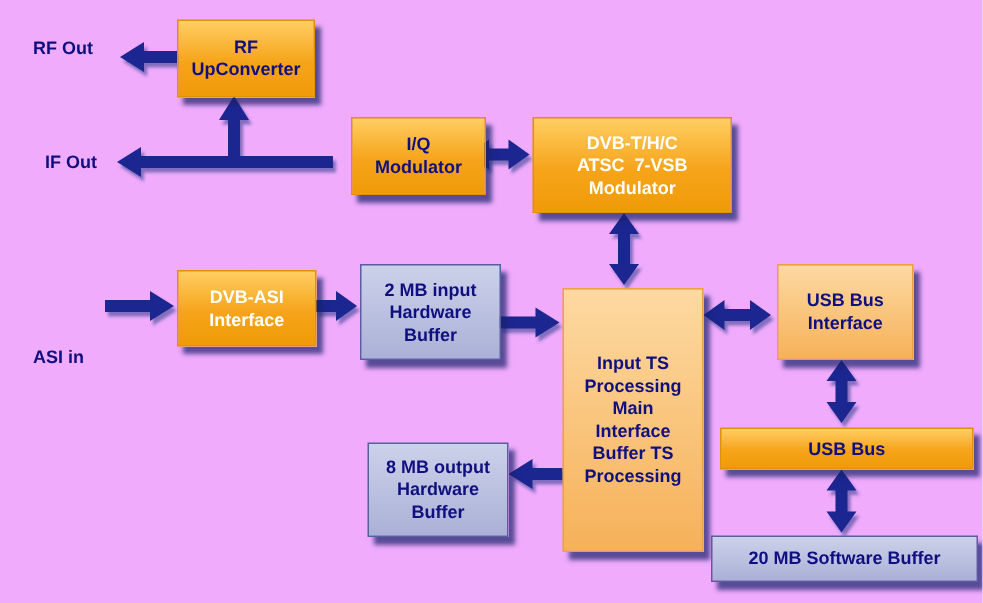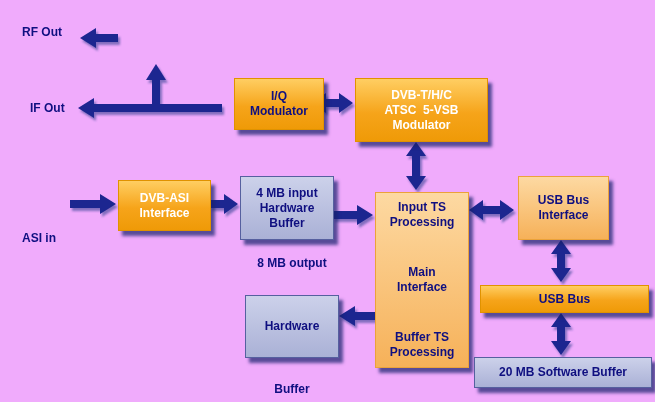--- a/index.html
+++ b/index.html
@@ -16,21 +16,21 @@
     position:absolute;display:flex;flex-direction:column;
     align-items:center;justify-content:center;text-align:center;
     font-weight:bold;font-size:12px;line-height:15px;color:#0f0f80;
     box-shadow:4px 5px 3px rgba(24,34,110,0.7);
   }
   .box .line{white-space:pre;}
   .orange{background:linear-gradient(180deg,#ffce62 0%,#f6a41a 55%,#ef9a07 100%);border:1px solid #e09200;}
   .orange-light{background:linear-gradient(180deg,#fdd9a2 0%,#f6b159 100%);border:1px solid #eba23a;}
   .lavender{background:linear-gradient(180deg,#ccd1ea 0%,#aab1d6 100%);border:1px solid #56609f;}
   .white-text{color:#ffffff;text-align:right;}
-  .spread{justify-content:space-between;padding:7px 0;}
+  .spread{padding:7px 0;}
   .group{display:flex;flex-direction:column;}
 </style>
 </head>
 <body>
 
 <div class="canvas">
 
   <svg class="arrows" viewBox="0 0 655 402">
     <defs>
       <filter id="ds" x="-30%" y="-30%" width="170%" height="170%">
@@ -50,39 +50,43 @@
       <polygon points="561,240 551,254 557,254 557,268 551,268 561,282 571,268 565,268 565,254 571,254"></polygon>
       <polygon points="339,316 355,306 355,312 375,312 375,320 355,320 355,326"></polygon>
       <polygon points="561,313 551,327 557,327 557,341 551,341 561,355 571,341 565,341 565,327 571,327"></polygon>
     </g>
   </svg>
 
   <div class="io-label" style="left:22px;top:25px;">RF Out</div>
   <div class="io-label" style="left:30px;top:101px;">IF Out</div>
   <div class="io-label" style="left:22px;top:196px;margin-top:35px;">ASI in</div>
 
+  <div class="box orange" style="left:118px;top:13px;width:90px;height:50px;">
+    <div class="line">RF</div>
+    <div class="line">UpConverter</div>
+  </div>
 
   <div class="box orange" style="left:222px;top:78px;width:88px;height:50px;margin-left:12px;">
     <div class="line">I/Q</div>
     <div class="line">Modulator</div>
   </div>
 
   <div class="box orange white-text" style="left:355px;top:78px;width:131px;height:62px;">
     <div class="line">DVB-T/H/C</div>
-    <div class="line">ATSC  5-VSB</div>
+    <div class="line">ATSC  7-VSB</div>
     <div class="line">Modulator</div>
   </div>
 
   <div class="box orange white-text" style="left:118px;top:180px;width:91px;height:49px;">
     <div class="line">DVB-ASI</div>
     <div class="line">Interface</div>
   </div>
 
   <div class="box lavender" style="left:240px;top:176px;width:92px;height:62px;">
-    <div class="line">4 MB input</div>
+    <div class="line">2 MB input</div>
     <div class="line">Hardware</div>
     <div class="line">Buffer</div>
   </div>
 
   <div class="box orange-light spread" style="left:375px;top:192px;width:92px;height:160px;">
     <div class="group">
       <div class="line">Input TS</div>
       <div class="line">Processing</div>
     </div>
     <div class="group">
@@ -97,21 +101,21 @@
 
   <div class="box orange-light" style="left:518px;top:176px;width:89px;height:62px;">
     <div class="line">USB Bus</div>
     <div class="line">Interface</div>
   </div>
 
   <div class="box orange" style="left:480px;top:285px;width:167px;height:26px;">
     <div class="line">USB Bus</div>
   </div>
 
-  <div class="box lavender" style="left:245px;top:295px;width:92px;height:61px;gap:48px;">
+  <div class="box lavender" style="left:245px;top:295px;width:92px;height:61px;">
     <div class="line">8 MB output</div>
     <div class="line">Hardware</div>
     <div class="line">Buffer</div>
   </div>
 
   <div class="box lavender" style="left:474px;top:357px;width:176px;height:29px;text-align:center;">
     <div class="line">20 MB Software Buffer</div>
   </div>
 
 </div>

